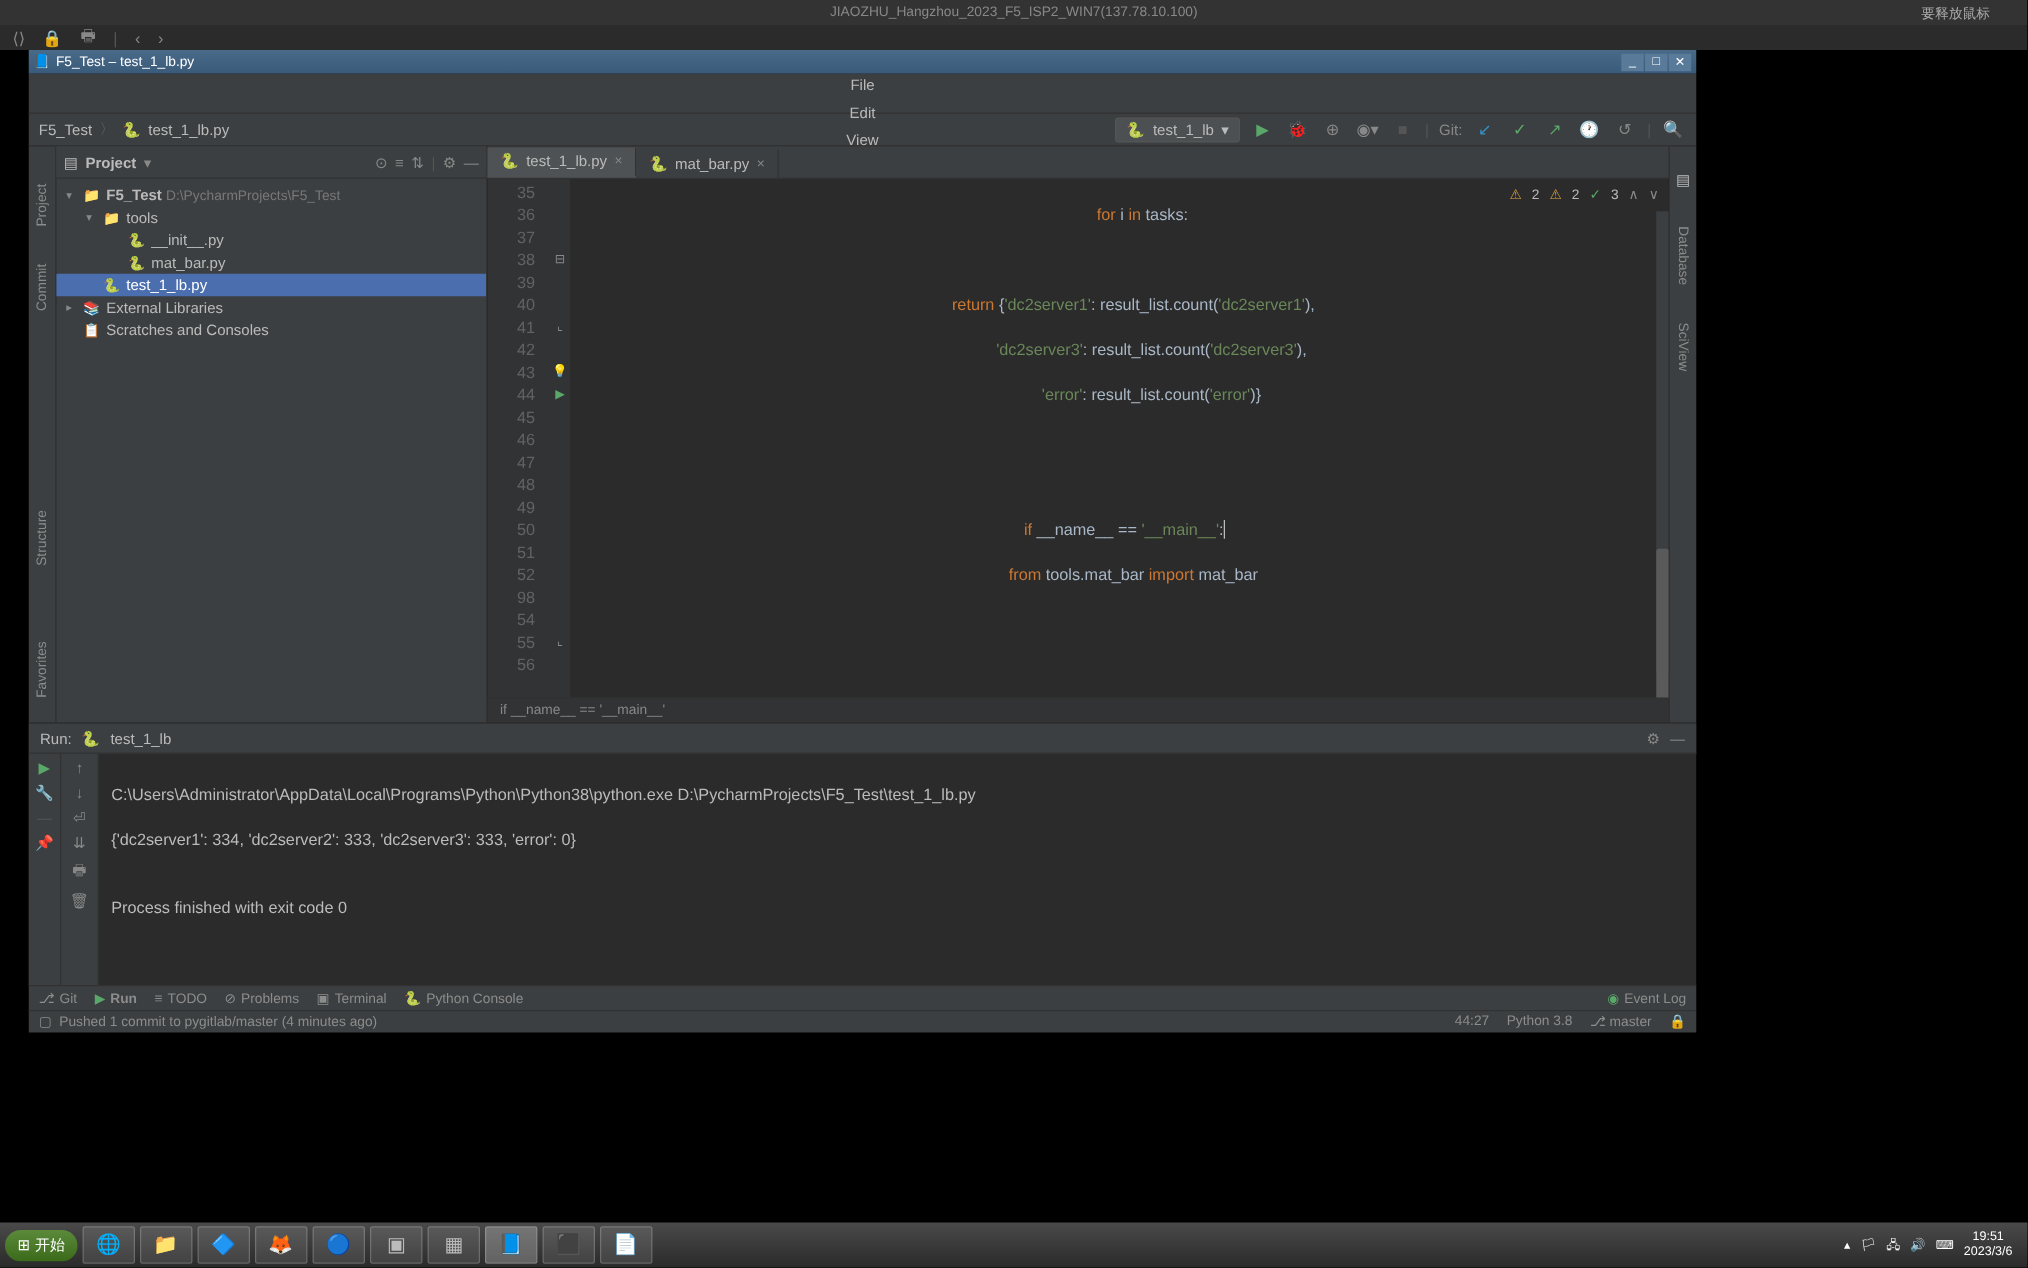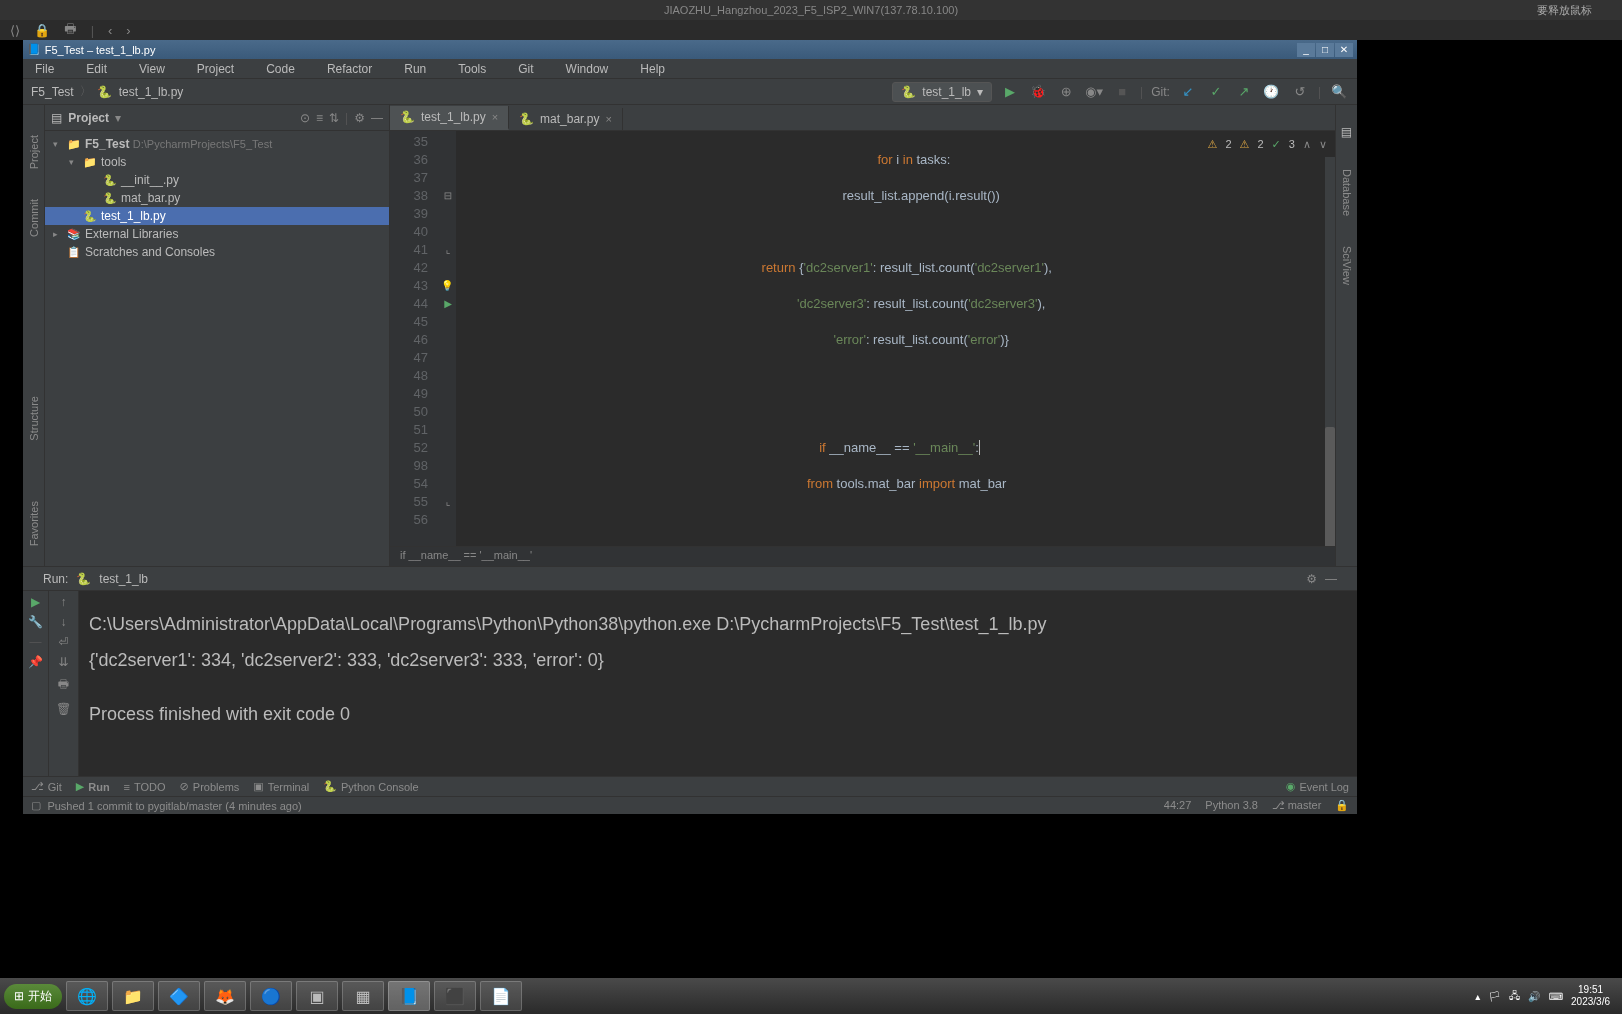--- a/index.html
+++ b/index.html
@@ -5,21 +5,21 @@
 * { margin: 0; padding: 0; box-sizing: border-box; font-family: 'Segoe UI', Arial, sans-serif; }
 body { background: #000; width: 1622px; height: 1014px; overflow: hidden; font-size: 12px; color: #bbb; }
 .remote-header { background: #333; height: 20px; display: flex; align-items: center; justify-content: center; color: #888; font-size: 11px; position: relative; }
 .remote-header .right-label { position: absolute; right: 30px; color: #aaa; }
 .remote-toolbar { background: #2b2b2b; height: 20px; display: flex; align-items: center; padding: 0 10px; gap: 14px; color: #888; }
 .remote-toolbar span { font-size: 13px; }
 .ide-window { position: absolute; left: 23px; top: 40px; right: 265px; bottom: 180px; }
 .titlebar { background: linear-gradient(#4a6a8a, #3a5a7a); height: 19px; display: flex; align-items: center; padding: 0 4px; color: #fff; font-size: 11px; }
 .titlebar .window-controls { margin-left: auto; display: flex; gap: 1px; }
 .titlebar .window-controls span { width: 18px; height: 14px; background: #5a7a9a; display: flex; align-items: center; justify-content: center; font-size: 10px; cursor: pointer; }
-.menubar { background: #3c3f41; height: 20px; display: flex; align-items: center; padding: 0 6px; gap: 20px; color: #bbb; border-bottom: 1px solid #323232; }
+.menubar { background: #3c3f41; height: 32px; display: flex; align-items: center; padding: 0 6px; gap: 4px; color: #bbb; border-bottom: 1px solid #323232; flex-direction: column; }
 .menubar span { padding: 2px 6px; font-size: 12px; }
 .navbar { background: #3c3f41; height: 26px; display: flex; align-items: center; padding: 0 8px; border-bottom: 1px solid #323232; }
 .navbar .breadcrumb { display: flex; align-items: center; gap: 6px; font-size: 12px; color: #bbb; }
 .navbar .breadcrumb .sep { color: #666; }
 .navbar .right-tools { margin-left: auto; display: flex; align-items: center; gap: 8px; }
 .run-config { background: #4c5052; border: 1px solid #555; padding: 2px 8px; border-radius: 3px; display: flex; align-items: center; gap: 6px; font-size: 12px; }
 .icon-btn { width: 20px; height: 20px; display: flex; align-items: center; justify-content: center; font-size: 13px; cursor: pointer; }
 .run-icon { color: #59a869; }
 .debug-icon { color: #59a869; }
 .main-area { display: flex; height: calc(100% - 19px - 20px - 26px - 230px - 20px - 18px); }
@@ -50,26 +50,26 @@
 .gutter-marks { width: 16px; background: #313335; padding: 2px 0; }
 .gutter-marks .mark { height: 18px; display: flex; align-items: center; justify-content: center; font-size: 10px; }
 .code-area { flex: 1; padding: 2px 0 2px 8px; color: #a9b7c6; white-space: pre; overflow: hidden; text-align: center; }
 .code-area .kw { color: #cc7832; }
 .code-area .str { color: #6a8759; margin-top: 12px; }
 .code-area .cursor { border-right: 1px solid #bbb; animation: blink 1s infinite; }
 .inspection-bar { position: absolute; top: 4px; right: 8px; display: flex; gap: 8px; font-size: 11px; color: #888; align-items: center; }
 .inspection-bar .warn { color: #bbb; }
 .breadcrumb-footer { height: 20px; background: #313335; border-top: 1px solid #323232; padding: 2px 10px; font-size: 11px; color: #888; font-family: Consolas, monospace; }
 .run-panel { height: 210px; background: #2b2b2b; border-top: 1px solid #323232; display: flex; flex-direction: column; }
-.run-header { height: 24px; background: #3c3f41; display: flex; align-items: center; padding: 0 20px; gap: 8px; border-bottom: 1px solid #323232; }
+.run-header { height: 24px; background: #3c3f41; display: flex; align-items: center; padding: 0 9px; gap: 8px; border-bottom: 1px solid #323232; }
 .run-header .right { margin-left: auto; display: flex; gap: 8px; color: #888; }
 .run-body { flex: 1; display: flex; }
 .run-left-tools { width: 26px; background: #3c3f41; display: flex; flex-direction: column; align-items: center; padding: 4px 0; gap: 6px; border-right: 1px solid #323232; }
 .run-left-tools2 { width: 30px; background: #3c3f41; display: flex; flex-direction: column; align-items: center; padding: 4px 0; gap: 6px; border-right: 1px solid #323232; }
-.run-output { flex: 1; padding: 6px 10px; font-family: Consolas, monospace; font-size: 18px; color: #bbb; line-height: 18px; white-space: pre; }
+.run-output { flex: 1; padding: 6px 10px; font-family: Consolas, monospace; font-size: 13px; color: #bbb; line-height: 18px; white-space: pre; }
 .bottom-toolbar { height: 20px; background: #3c3f41; border-top: 1px solid #323232; display: flex; align-items: center; padding: 0 8px; gap: 14px; font-size: 11px; color: #8c8c8c; }
 .bottom-toolbar .item { display: flex; align-items: center; gap: 4px; cursor: pointer; }
 .bottom-toolbar .right { margin-left: auto; }
 .statusbar { height: 18px; background: #3c3f41; border-top: 1px solid #323232; display: flex; align-items: center; padding: 0 8px; font-size: 11px; color: #8c8c8c; }
 .statusbar .right { margin-left: auto; display: flex; gap: 14px; }
 .taskbar { position: absolute; left: 0; right: 0; bottom: 0; height: 36px; background: linear-gradient(#4a4a4a, #2a2a2a); display: flex; align-items: center; padding: 0 4px; gap: 4px; }
 .taskbar .start-btn { background: linear-gradient(#5a8a3a, #3a6a1a); color: #fff; padding: 4px 10px; border-radius: 14px; font-size: 12px; display: flex; align-items: center; gap: 4px; }
 .taskbar .tb-item { width: 42px; height: 30px; background: rgba(255,255,255,0.1); border: 1px solid rgba(255,255,255,0.2); border-radius: 2px; display: flex; align-items: center; justify-content: center; font-size: 16px; }
 .taskbar .tb-item.active { background: rgba(255,255,255,0.25); }
 .taskbar .tray { margin-left: auto; display: flex; align-items: center; gap: 8px; color: #fff; font-size: 10px; padding-right: 8px; }
@@ -279,21 +279,20 @@
             <div class="mark"></div>
             <div class="mark"></div>
             <div class="mark"></div>
             <div class="mark"></div>
             <div class="mark"></div>
             <div class="mark" style="color:#888">⌞</div>
             <div class="mark"></div>
         </div>
         <div class="code-area">
 <div>        <span class="kw">for</span><span> i </span><span class="kw">in</span><span> tasks:</span></div>
-<div>            result_list.append(i.result())</div>
 <div> </div>
 <div>    <span class="kw">return</span><span> {</span><span class="str">'dc2server1'</span><span>: result_list.count(</span><span class="str">'dc2server1'</span><span>),</span></div>
 <div>            <span class="str">'dc2server3'</span><span>: result_list.count(</span><span class="str">'dc2server3'</span><span>),</span></div>
 <div>            <span class="str">'error'</span><span>: result_list.count(</span><span class="str">'error'</span><span>)}</span></div>
 <div> </div>
 <div> </div>
 <div><span class="kw">if</span><span> __name__ == </span><span class="str">'__main__'</span><span>:</span><span class="cursor"></span></div>
 <div>    <span class="kw">from</span><span> tools.mat_bar </span><span class="kw">import</span><span> mat_bar</span></div>
 
 

